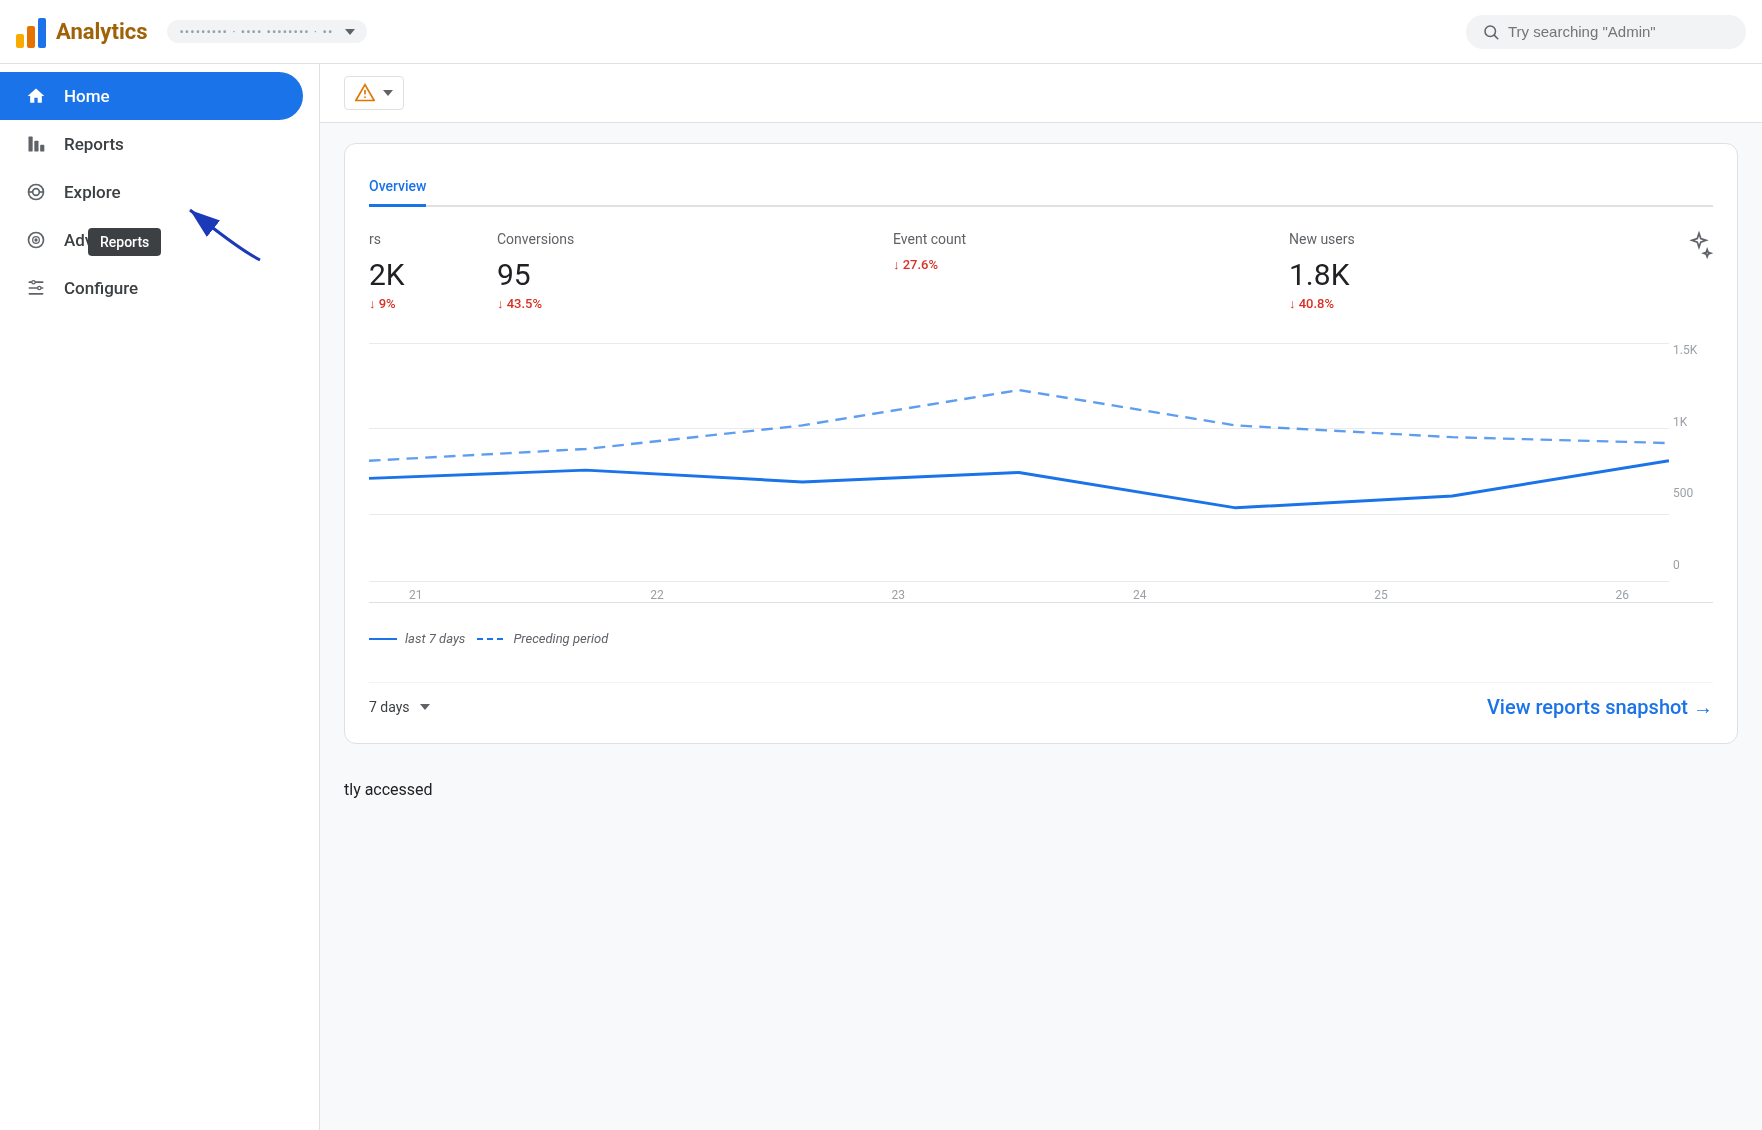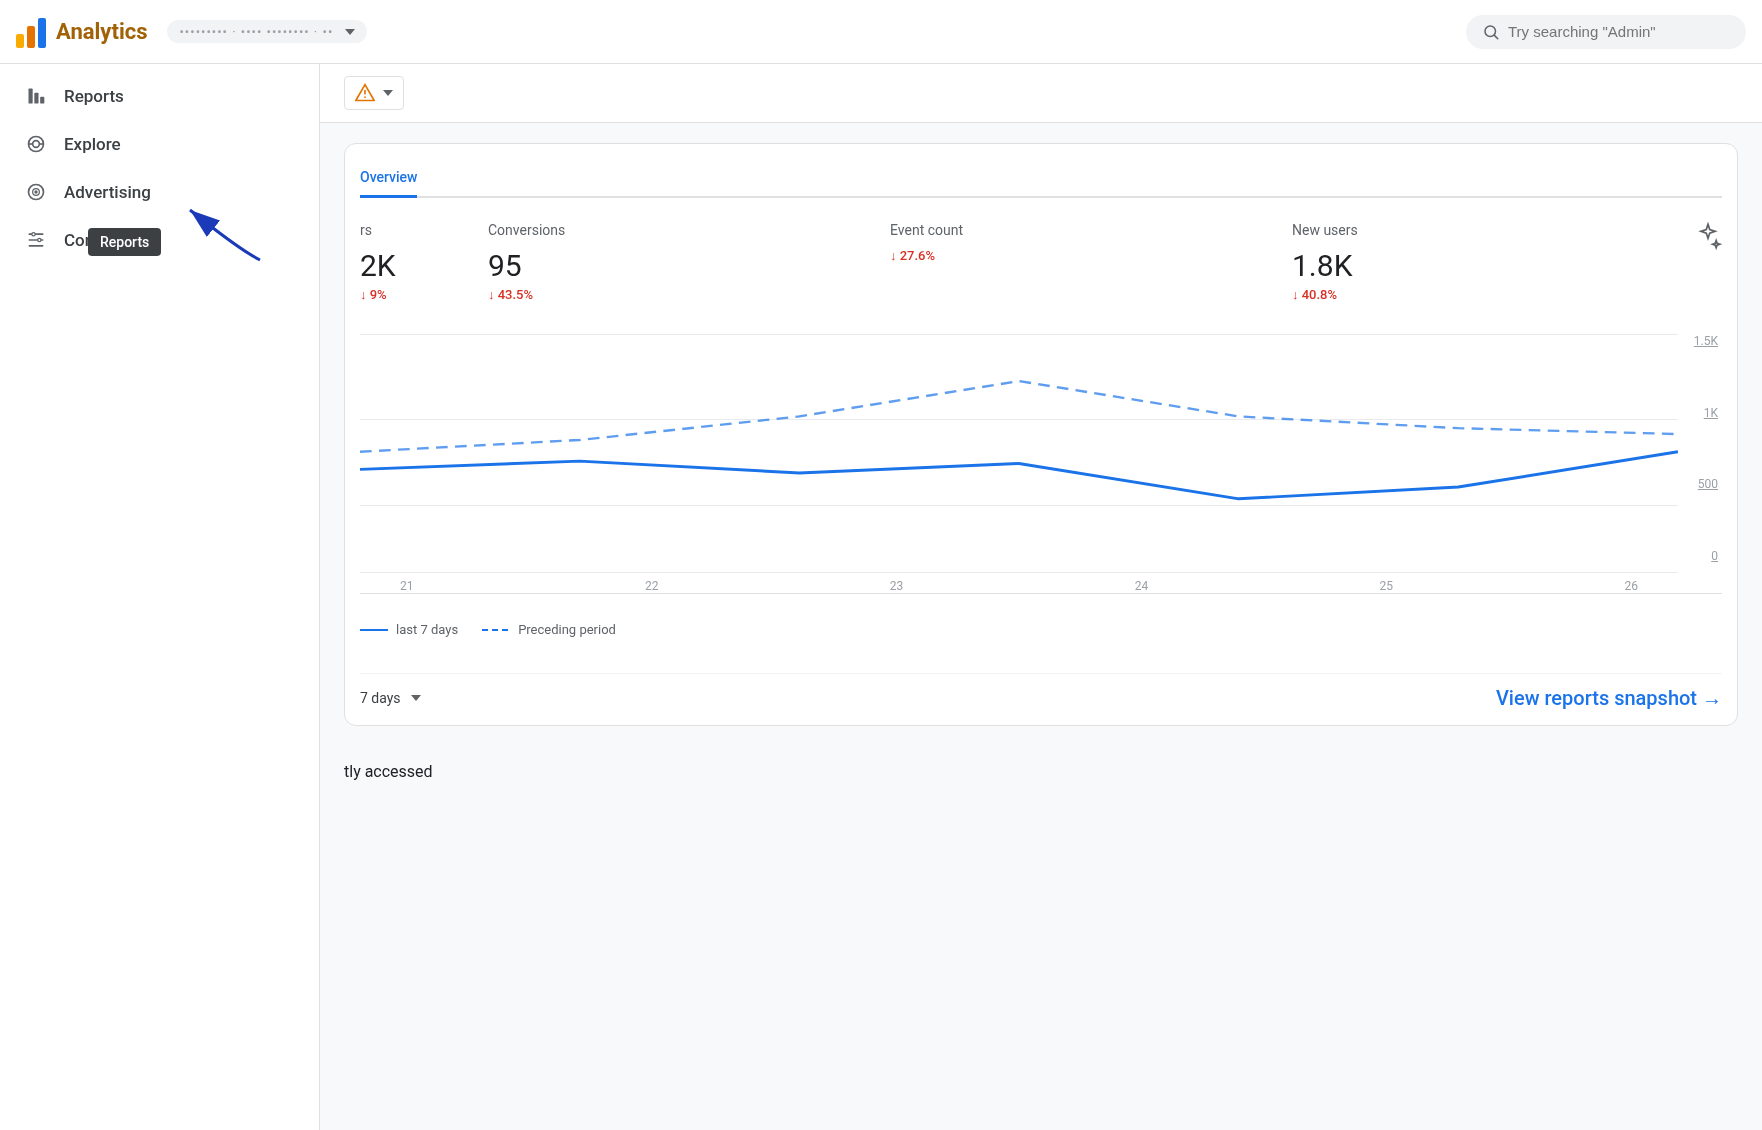--- a/index.html
+++ b/index.html
@@ -149,21 +149,21 @@
       border-radius: 4px;
       background: #fff;
       cursor: pointer;
     }
 
     
     .dashboard-card {
       background: #fff;
       border-radius: 12px;
       margin: 20px 24px;
-      padding: 15px;
+      padding: 24px;
       border: 1px solid #e0e0e0;
     }
 
     
     .tab-bar {
       display: flex;
       border-bottom: 2px solid #e0e0e0;
       margin-bottom: 24px;
     }
     .tab {
@@ -222,25 +222,23 @@
     }
     .chart-y-labels {
       position: absolute;
       right: 0;
       top: 0;
       bottom: 30px;
       width: 40px;
       display: flex;
       flex-direction: column;
       justify-content: space-between;
-      align-items: flex-end;
       padding-right: 4px;
       font-size: 12px;
       color: #9aa0a6;
-      text-decoration: underline;
     }
     .chart-x-labels {
       display: flex;
       justify-content: space-around;
       padding: 8px 40px 0 20px;
       font-size: 12px;
       color: #9aa0a6;
     }
     .chart-svg {
       position: absolute;
@@ -249,24 +247,25 @@
       right: 44px;
       bottom: 0;
       width: calc(100% - 44px);
       height: 100%;
     }
 
     
     .chart-legend {
       display: flex;
       align-items: center;
-      gap: 24px;
+      gap: 12px;
       padding: 12px 0;
       font-size: 13px;
       color: #5f6368;
+      font-style: italic;
     }
     .legend-item {
       display: flex;
       align-items: center;
       gap: 8px;
     }
     .legend-line {
       width: 28px;
       height: 2px;
     }
@@ -373,20 +372,28 @@
       <line x1="16.5" y1="16.5" x2="21" y2="21" stroke="#5f6368" stroke-width="2" stroke-linecap="round"></line>
     </svg>
     <input class="search-input" type="text" readonly="" placeholder="Try searching &quot;Admin&quot;" style="">
   </div>
 </div>
 
 <div class="app-body">
 
   <div class="sidebar">
 
+    <div class="nav-item active">
+      <div class="nav-icon">
+        <svg width="20" height="20" viewBox="0 0 24 24" fill="currentColor">
+          <path d="M10 20v-6h4v6h5v-8h3L12 3 2 12h3v8z"></path>
+        </svg>
+      </div>
+      <span>Home</span>
+    </div>
 
     <div class="nav-item" style="position:relative;">
       <div class="nav-icon">
         <svg width="20" height="20" viewBox="0 0 24 24" fill="currentColor">
           <rect x="3" y="3" width="5" height="18" rx="1"></rect>
           <rect x="10" y="8" width="5" height="13" rx="1"></rect>
           <rect x="17" y="13" width="5" height="8" rx="1"></rect>
         </svg>
       </div>
       <span>Reports</span>

